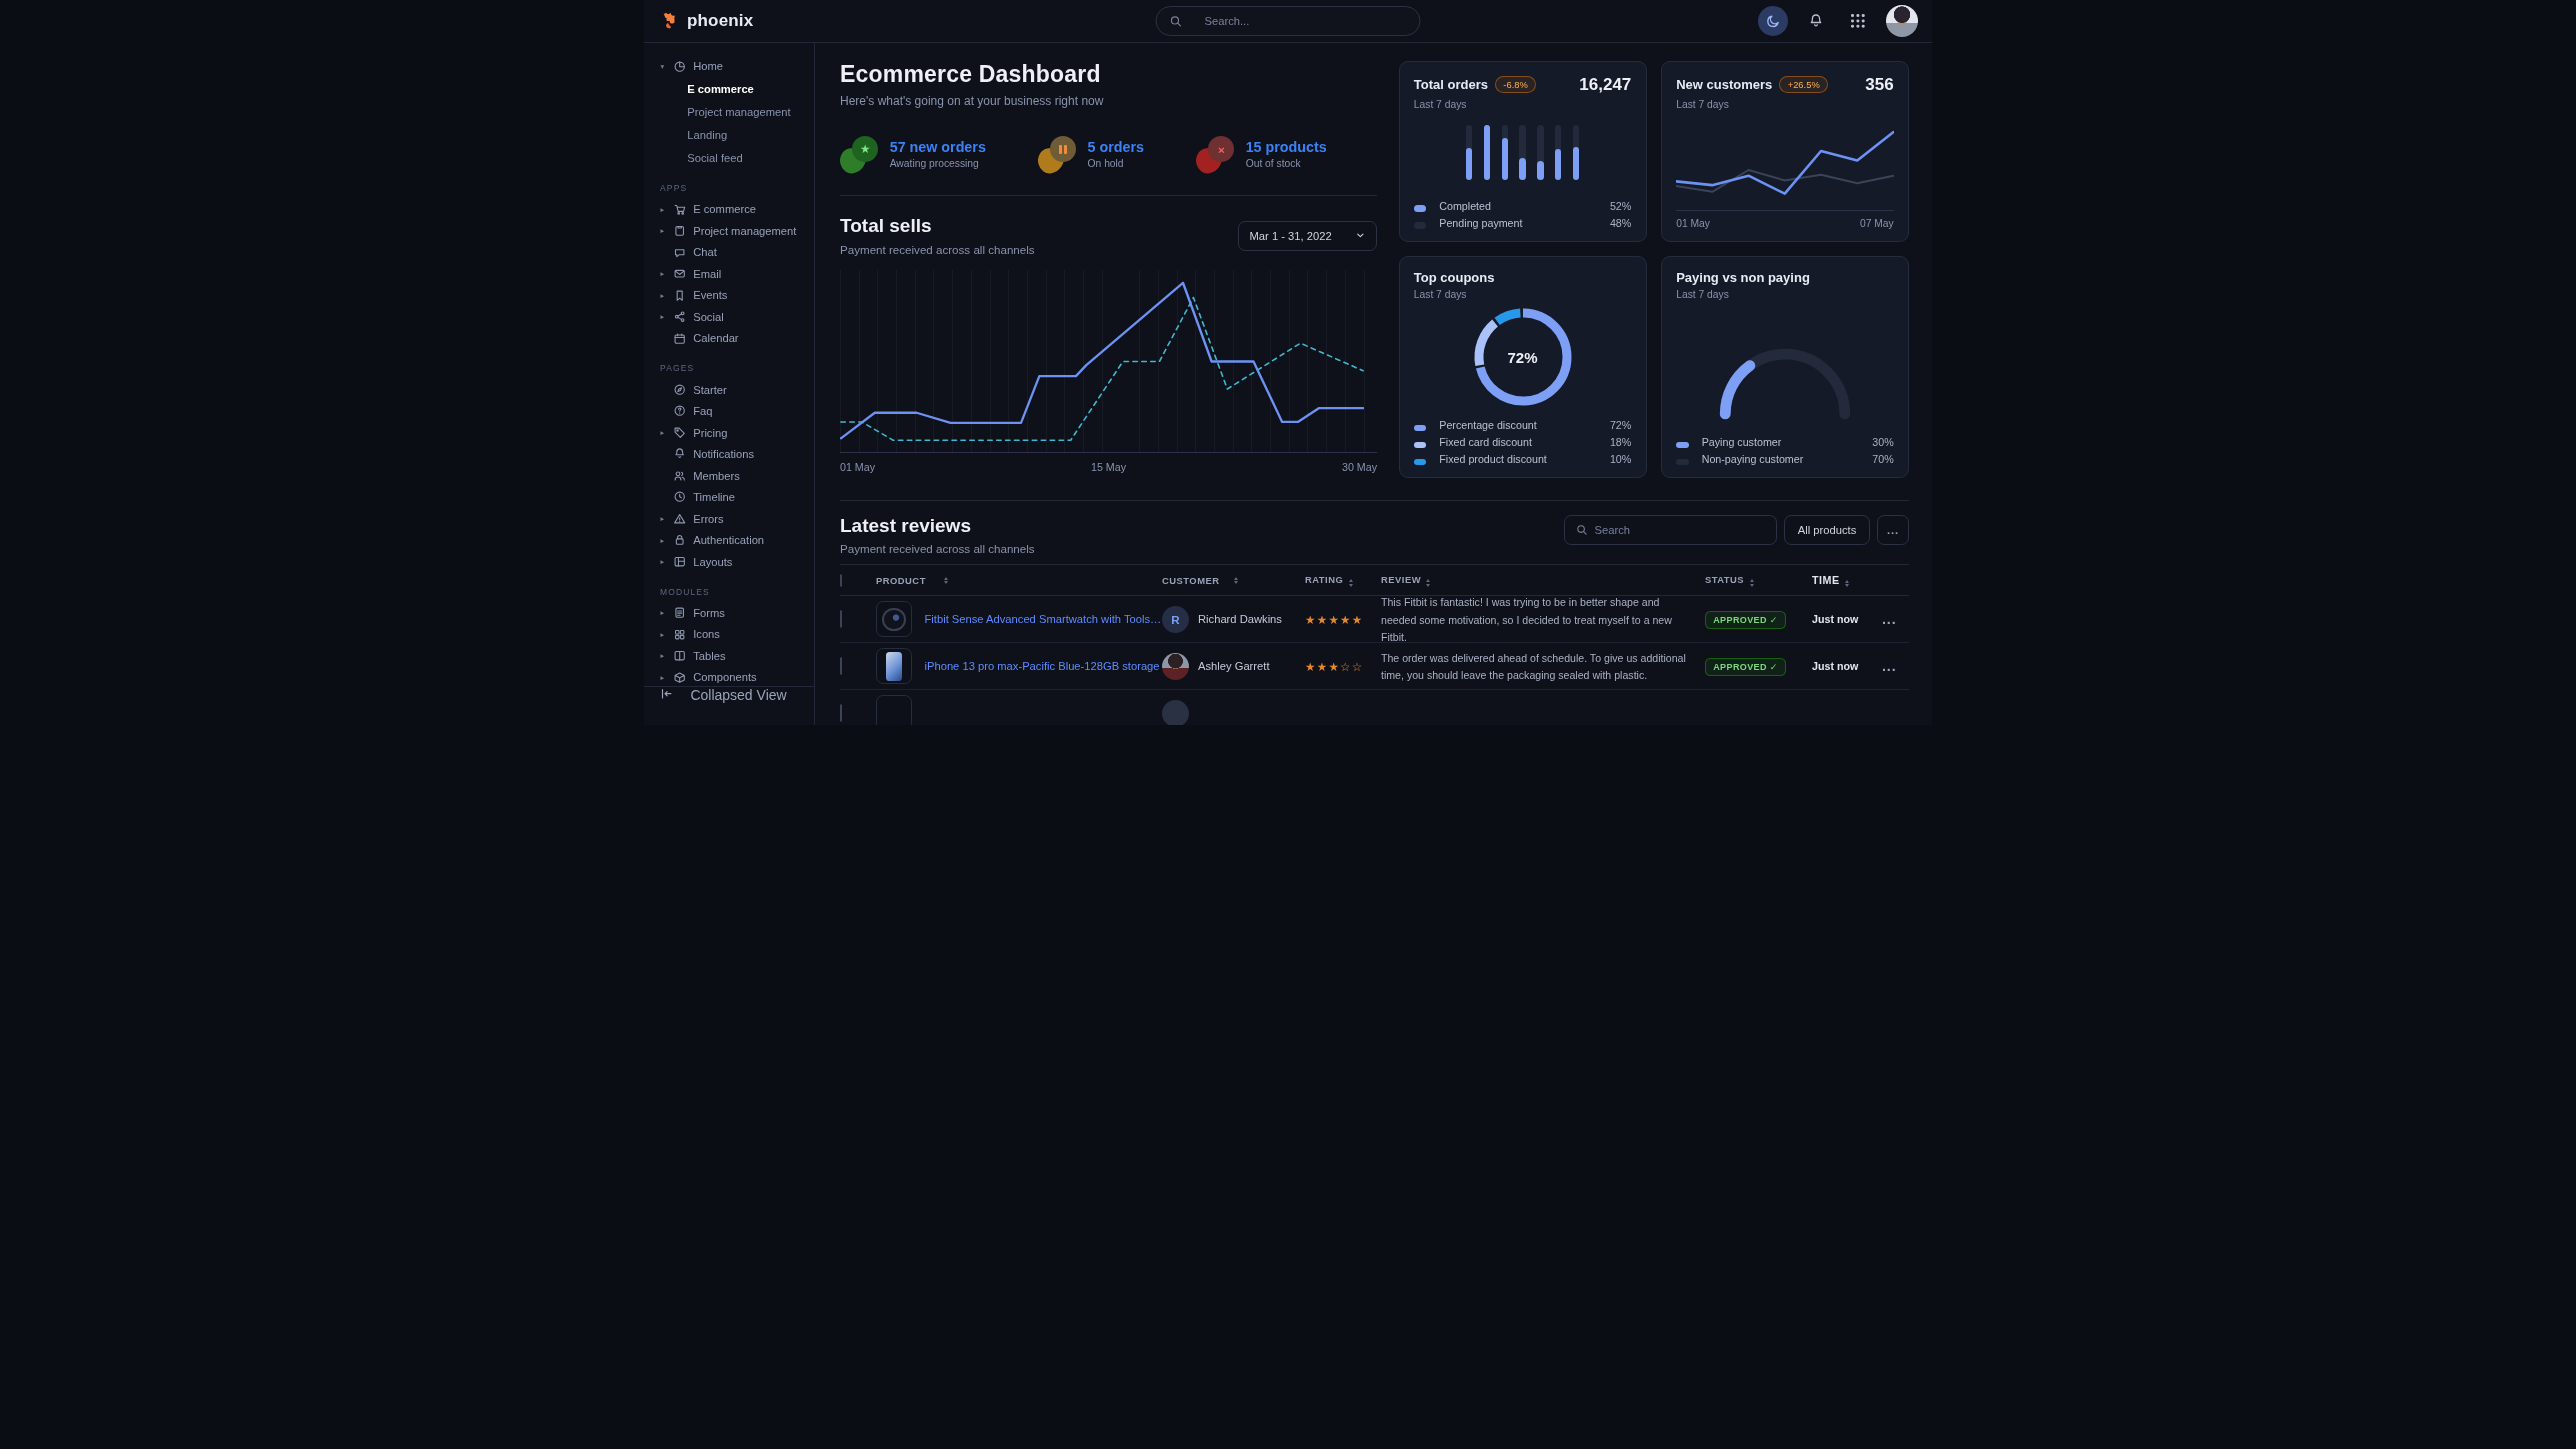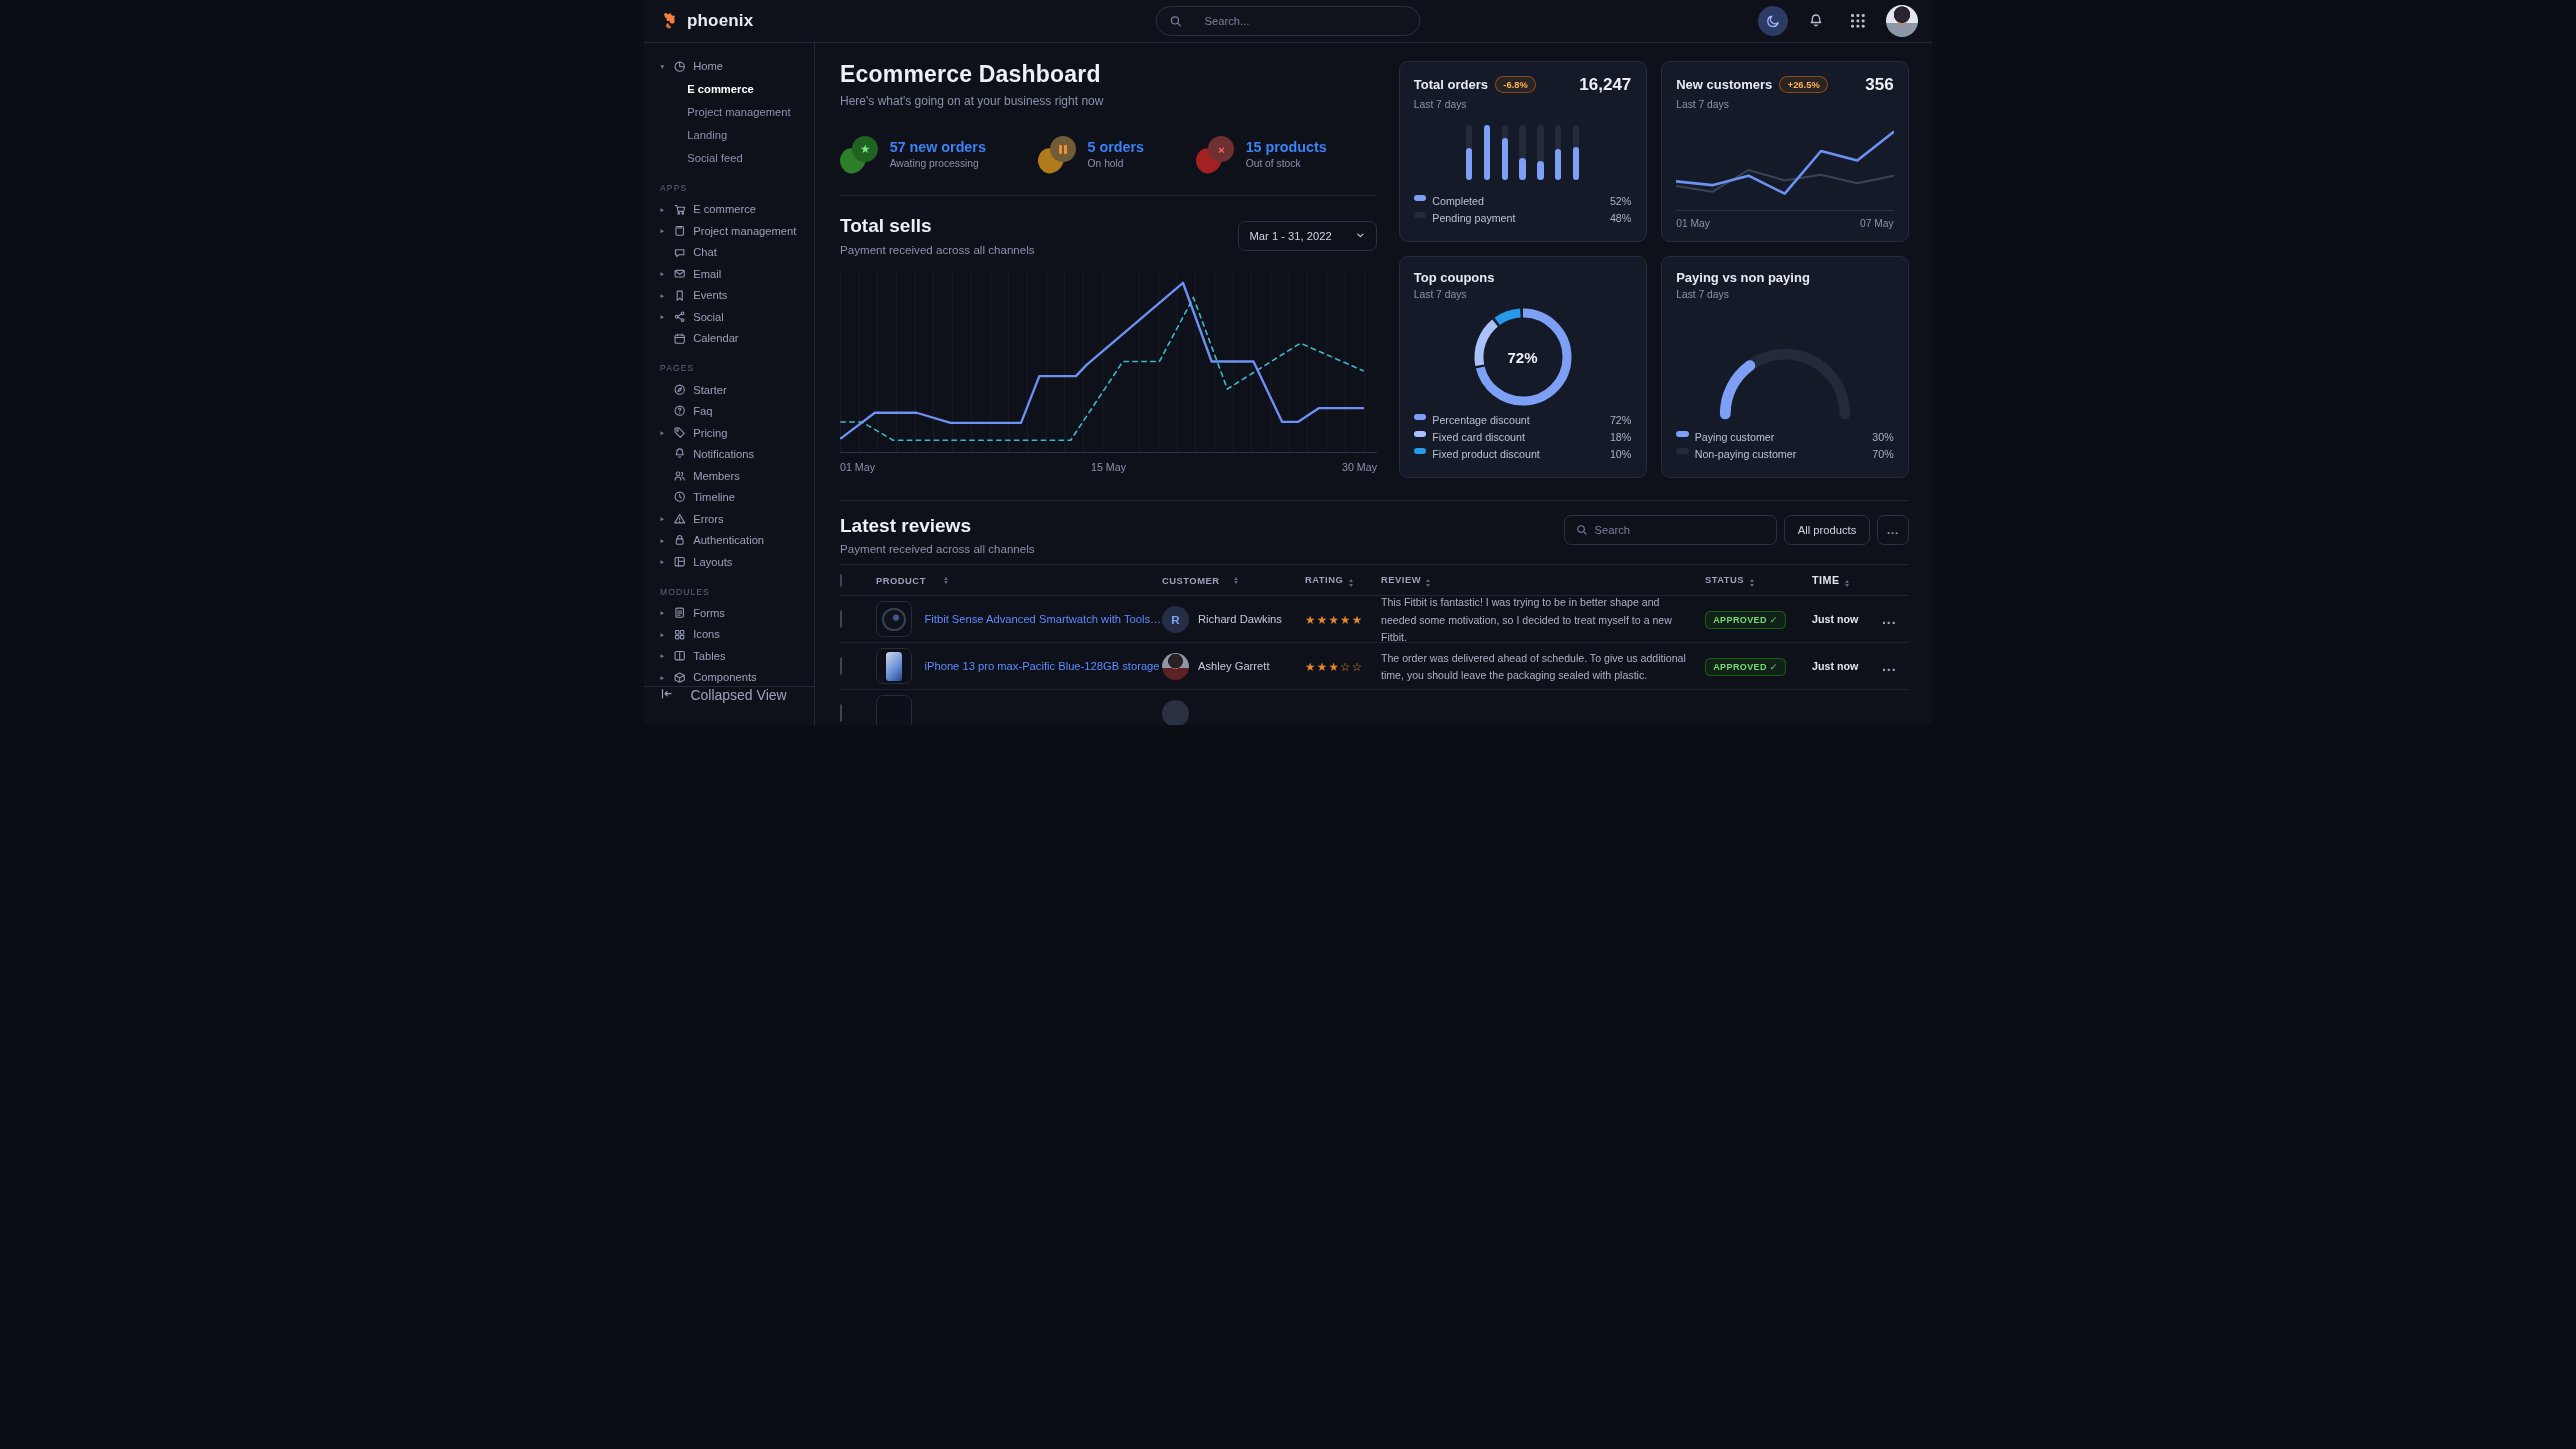--- a/index.html
+++ b/index.html
@@ -81,27 +81,27 @@
       padding-top:8px}
   
   .right-col{flex:1;display:grid;grid-template-columns:1fr 1fr;gap:14.3px;align-content:start}
   .card{background:var(--card);border:0.9px solid var(--border);border-radius:9px;padding:12.5px 14.3px;
         display:flex;flex-direction:column}
   .card.r1{height:181px}.card.r2{height:222px}
   .card-head{display:flex;align-items:center;gap:7.2px}
   .card-title{font-size:13px;font-weight:700;color:#e8ebf3}
   .card-value{margin-left:auto;font-size:17px;font-weight:700;color:#eef0f6}
   .card-period{font-size:10.3px;color:var(--muted);margin-top:4.5px}
-  .badge-warn{font-size:9.4px;font-weight:700;color:var(--warn);border:0.9px solid rgba(229,120,11,.5);
+  .badge-warn{font-size:9.4px;font-weight:400;color:var(--warn);border:0.9px solid rgba(229,120,11,.5);
         background:rgba(229,120,11,.1);padding:1.8px 7.2px;border-radius:9px}
   .bars{flex:1;display:flex;align-items:center;justify-content:center;gap:11.6px}
   .bar-track{width:6.3px;height:55px;border-radius:3.6px;background:var(--track);position:relative}
   .bar-fill{position:absolute;bottom:0;left:0;width:6.3px;border-radius:3.6px;background:var(--blue)}
   .legend{margin-top:auto}
-  .legend-row{display:flex;align-items:flex-start;gap:6px;height:17px;font-size:10.7px;color:#b9c0d2}
+  .legend-row{display:flex;align-items:flex-end;gap:13px;height:17px;font-size:10.7px;color:#b9c0d2}
   .legend-row .pill{width:12.5px;height:6.3px;border-radius:3.6px;flex:0 0 12.5px}
   .legend-row .lval{margin-left:auto;color:#aab1c4}
   .cust-chart{flex:1;margin-top:5.4px;position:relative}
   .cust-axis{border-top:0.9px solid #2b3146;padding-top:6.3px;display:flex;justify-content:space-between;
         font-size:10.3px;color:var(--muted)}
   .donut-wrap{flex:1;display:flex;align-items:center;justify-content:center;position:relative}
   .donut-center{position:absolute;font-size:15px;font-weight:700;color:#eef0f6}
   .gauge-wrap{flex:1;display:flex;align-items:flex-end;justify-content:center;padding-bottom:5.4px}
   
   .reviews{border-top:0.9px solid var(--line);margin-top:21.5px;padding-top:14.3px}

